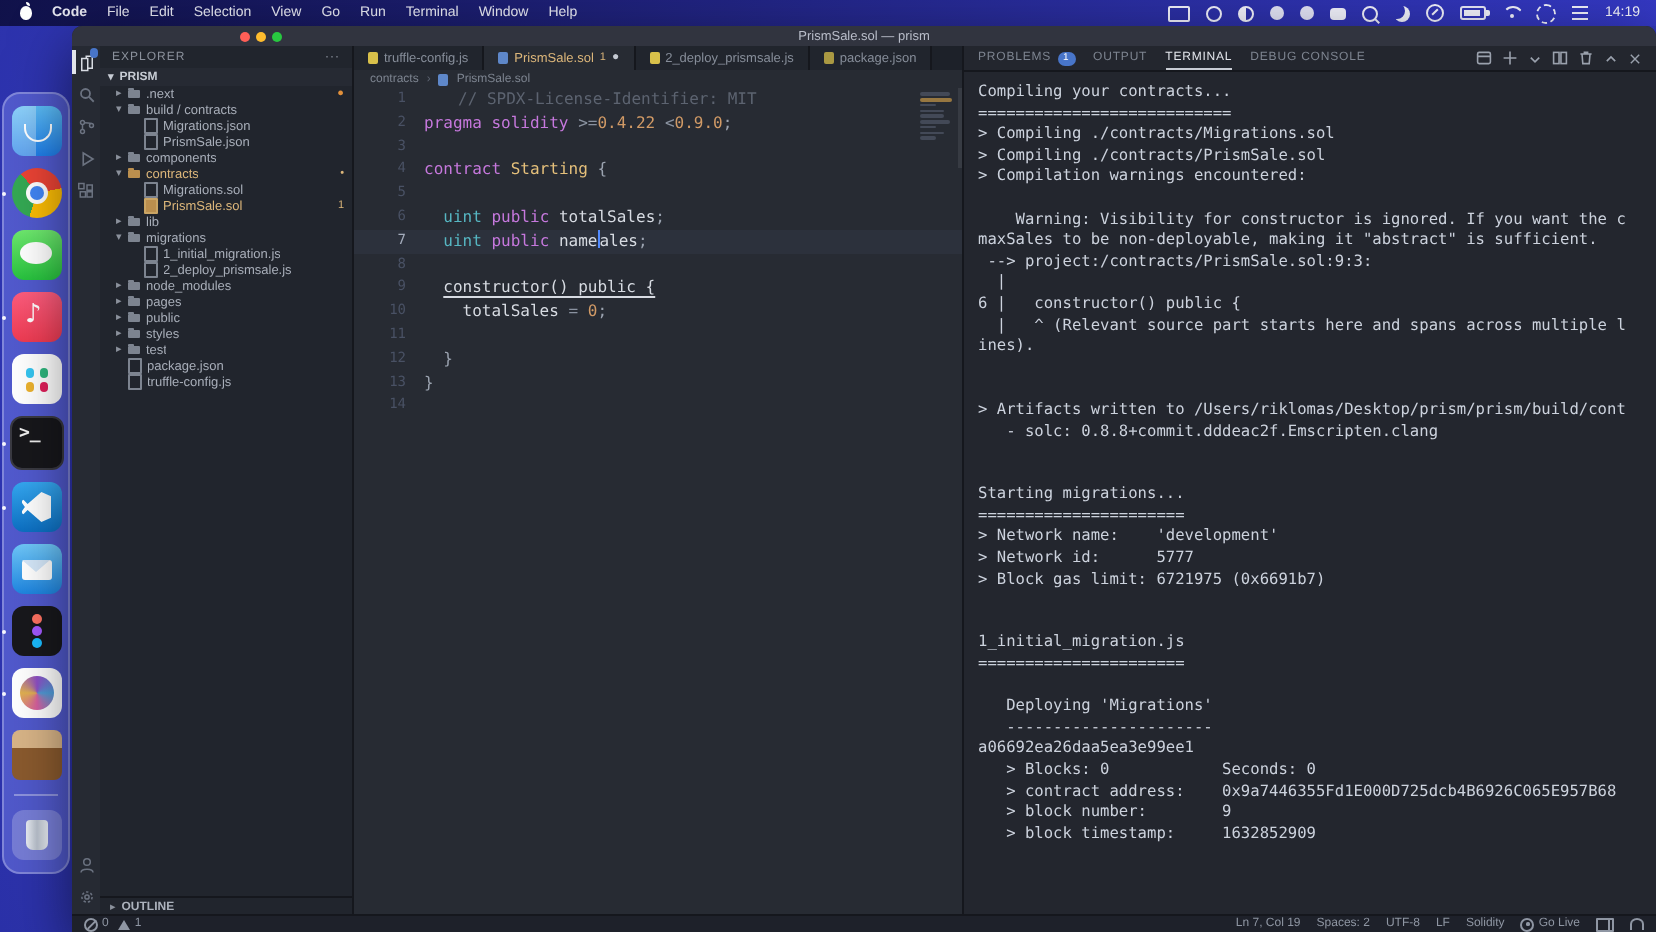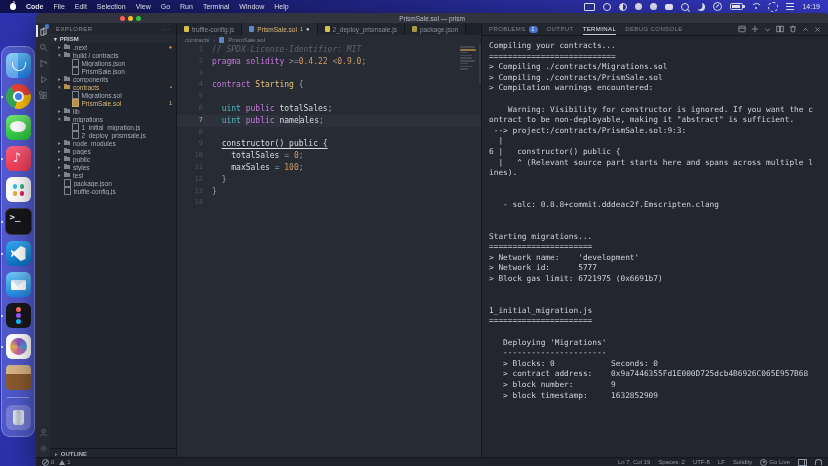--- a/index.html
+++ b/index.html
@@ -121,21 +121,21 @@
   .tab .tbnum{font-size:5.5px;color:#dcb67a;}
   .tab .tdot{font-size:6px;color:#c4c9d2;}
   #breadcrumb{height:9px;display:flex;align-items:center;gap:4px;padding:0 8px;font-size:6px;color:#7d8490;flex:0 0 auto;}
   .bc-sep{color:#5c6370;}
   #codewrap{position:relative;flex:1;overflow:hidden;font-family:"DejaVu Sans Mono",monospace;}
   .cl{height:11.8px;line-height:11.8px;display:flex;font-size:8px;white-space:pre;}
   .cl.cur{background:#2c313c;}
   .ln{width:26px;flex:0 0 auto;text-align:right;padding-right:9px;color:#495164;font-size:7px;}
   .cl.cur .ln{color:#a3abbb;}
   .lc{flex:1;}
-  .cm{color:#5c6370;font-style:italic;}
+  .cm{color:#5c6370;margin-left:17px;}
   .kw{color:#c678dd;}
   .num{color:#d19a66;}
   .ty{color:#e5c07b;}
   .bi{color:#56b6c2;}
   .pl{color:#9ba3b0;}
   .id{color:#d7dbe2;}
   .op{color:#8a92a0;}
   .un{text-decoration:underline;text-underline-offset:1.5px;}
   .cursor{display:inline-block;width:1px;height:8.5px;background:#528bff;vertical-align:-1px;}
   #minimap{position:absolute;right:3px;top:1px;width:20px;height:46px;opacity:.8;}
@@ -502,21 +502,20 @@
               <div class="cl">
                 <span class="ln">9</span>
                 <span class="lc"><span class=" pl">  </span><span class=" id un">constructor() public {</span></span>
               </div>
               <div class="cl">
                 <span class="ln">10</span>
                 <span class="lc"><span class=" pl">    </span><span class=" id">totalSales</span><span class=" pl"> </span><span class=" op">=</span><span class=" pl"> </span><span class=" num">0</span><span class=" pl">;</span></span>
               </div>
               <div class="cl">
                 <span class="ln">11</span>
-                <span class="lc"><span class=" pl">    </span><span class=" id">maxSales</span><span class=" pl"> </span><span class=" op">=</span><span class=" pl"> </span><span class=" num">100</span><span class=" pl">;</span></span>
               </div>
               <div class="cl">
                 <span class="ln">12</span>
                 <span class="lc"><span class=" pl">  }</span></span>
               </div>
               <div class="cl">
                 <span class="ln">13</span>
                 <span class="lc"><span class=" pl">}</span></span>
               </div>
               <div class="cl">
@@ -602,43 +601,45 @@
         </div>
         <div id="term">
 
         <div class="tl">Compiling your contracts...</div>
             <div class="tl">===========================</div>
             <div class="tl">&gt; Compiling ./contracts/Migrations.sol</div>
             <div class="tl">&gt; Compiling ./contracts/PrismSale.sol</div>
             <div class="tl">&gt; Compilation warnings encountered:</div>
             <div class="tl"></div>
             <div class="tl">    Warning: Visibility for constructor is ignored. If you want the c</div>
-            <div class="tl">ontract to be non-deployable, making it "abstract" is sufficient.</div>
+            <div class="tl">maxSales to be non-deployable, making it "abstract" is sufficient.</div>
             <div class="tl"> --&gt; project:/contracts/PrismSale.sol:9:3:</div>
             <div class="tl">  |</div>
             <div class="tl">6 |   constructor() public {</div>
             <div class="tl">  |   ^ (Relevant source part starts here and spans across multiple l</div>
             <div class="tl">ines).</div>
             <div class="tl"></div>
             <div class="tl"></div>
+            <div class="tl">&gt; Artifacts written to /Users/riklomas/Desktop/prism/prism/build/cont</div>
             <div class="tl">   - solc: 0.8.8+commit.dddeac2f.Emscripten.clang</div>
             <div class="tl"></div>
             <div class="tl"></div>
             <div class="tl">Starting migrations...</div>
             <div class="tl">======================</div>
             <div class="tl">&gt; Network name:    'development'</div>
             <div class="tl">&gt; Network id:      5777</div>
             <div class="tl">&gt; Block gas limit: 6721975 (0x6691b7)</div>
             <div class="tl"></div>
             <div class="tl"></div>
             <div class="tl">1_initial_migration.js</div>
             <div class="tl">======================</div>
             <div class="tl"></div>
             <div class="tl">   Deploying 'Migrations'</div>
             <div class="tl">   ----------------------</div>
+            <div class="tl">a06692ea26daa5ea3e99ee1</div>
             <div class="tl">   &gt; Blocks: 0            Seconds: 0</div>
             <div class="tl">   &gt; contract address:    0x9a7446355Fd1E000D725dcb4B6926C065E957B68</div>
             <div class="tl">   &gt; block number:        9</div>
             <div class="tl">   &gt; block timestamp:     1632852909</div>
           </div>
       </div>
     </div>
 
     <div id="statusbar">
       <div class="sb-left">

